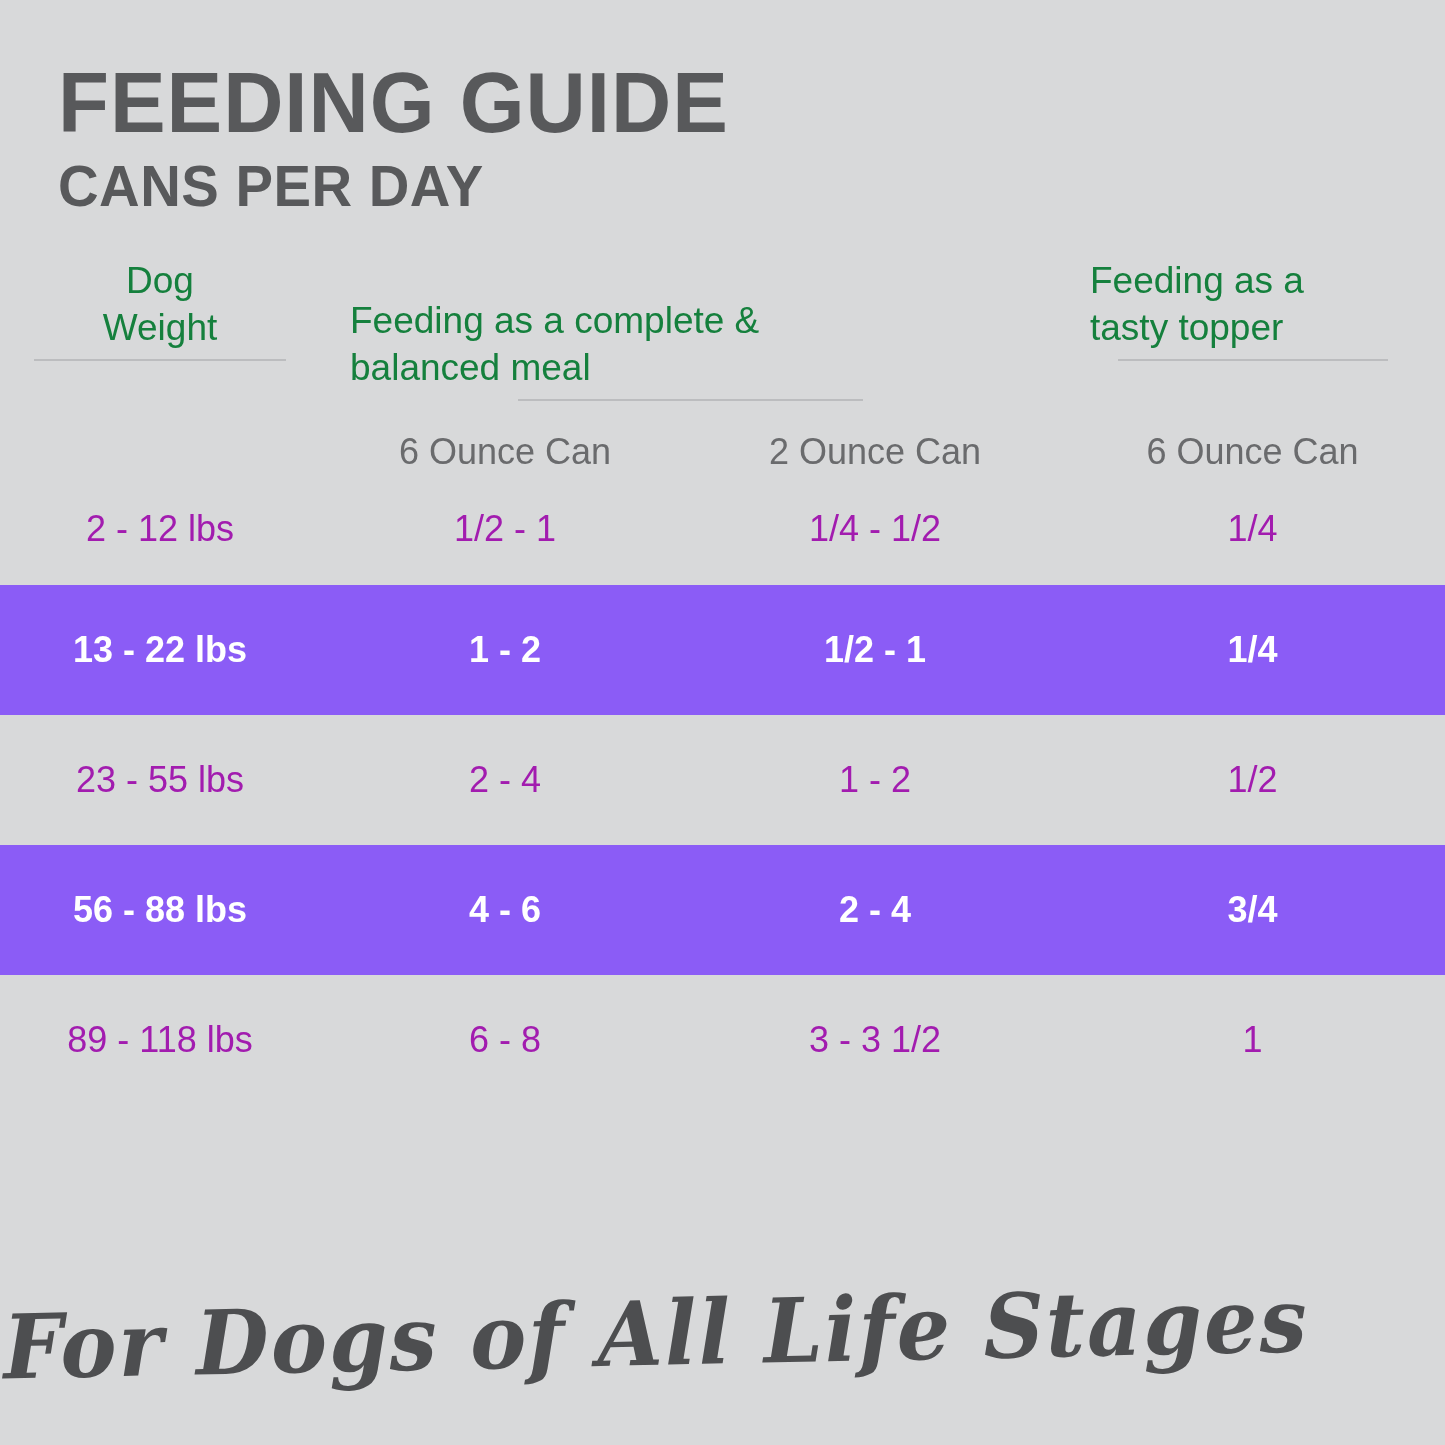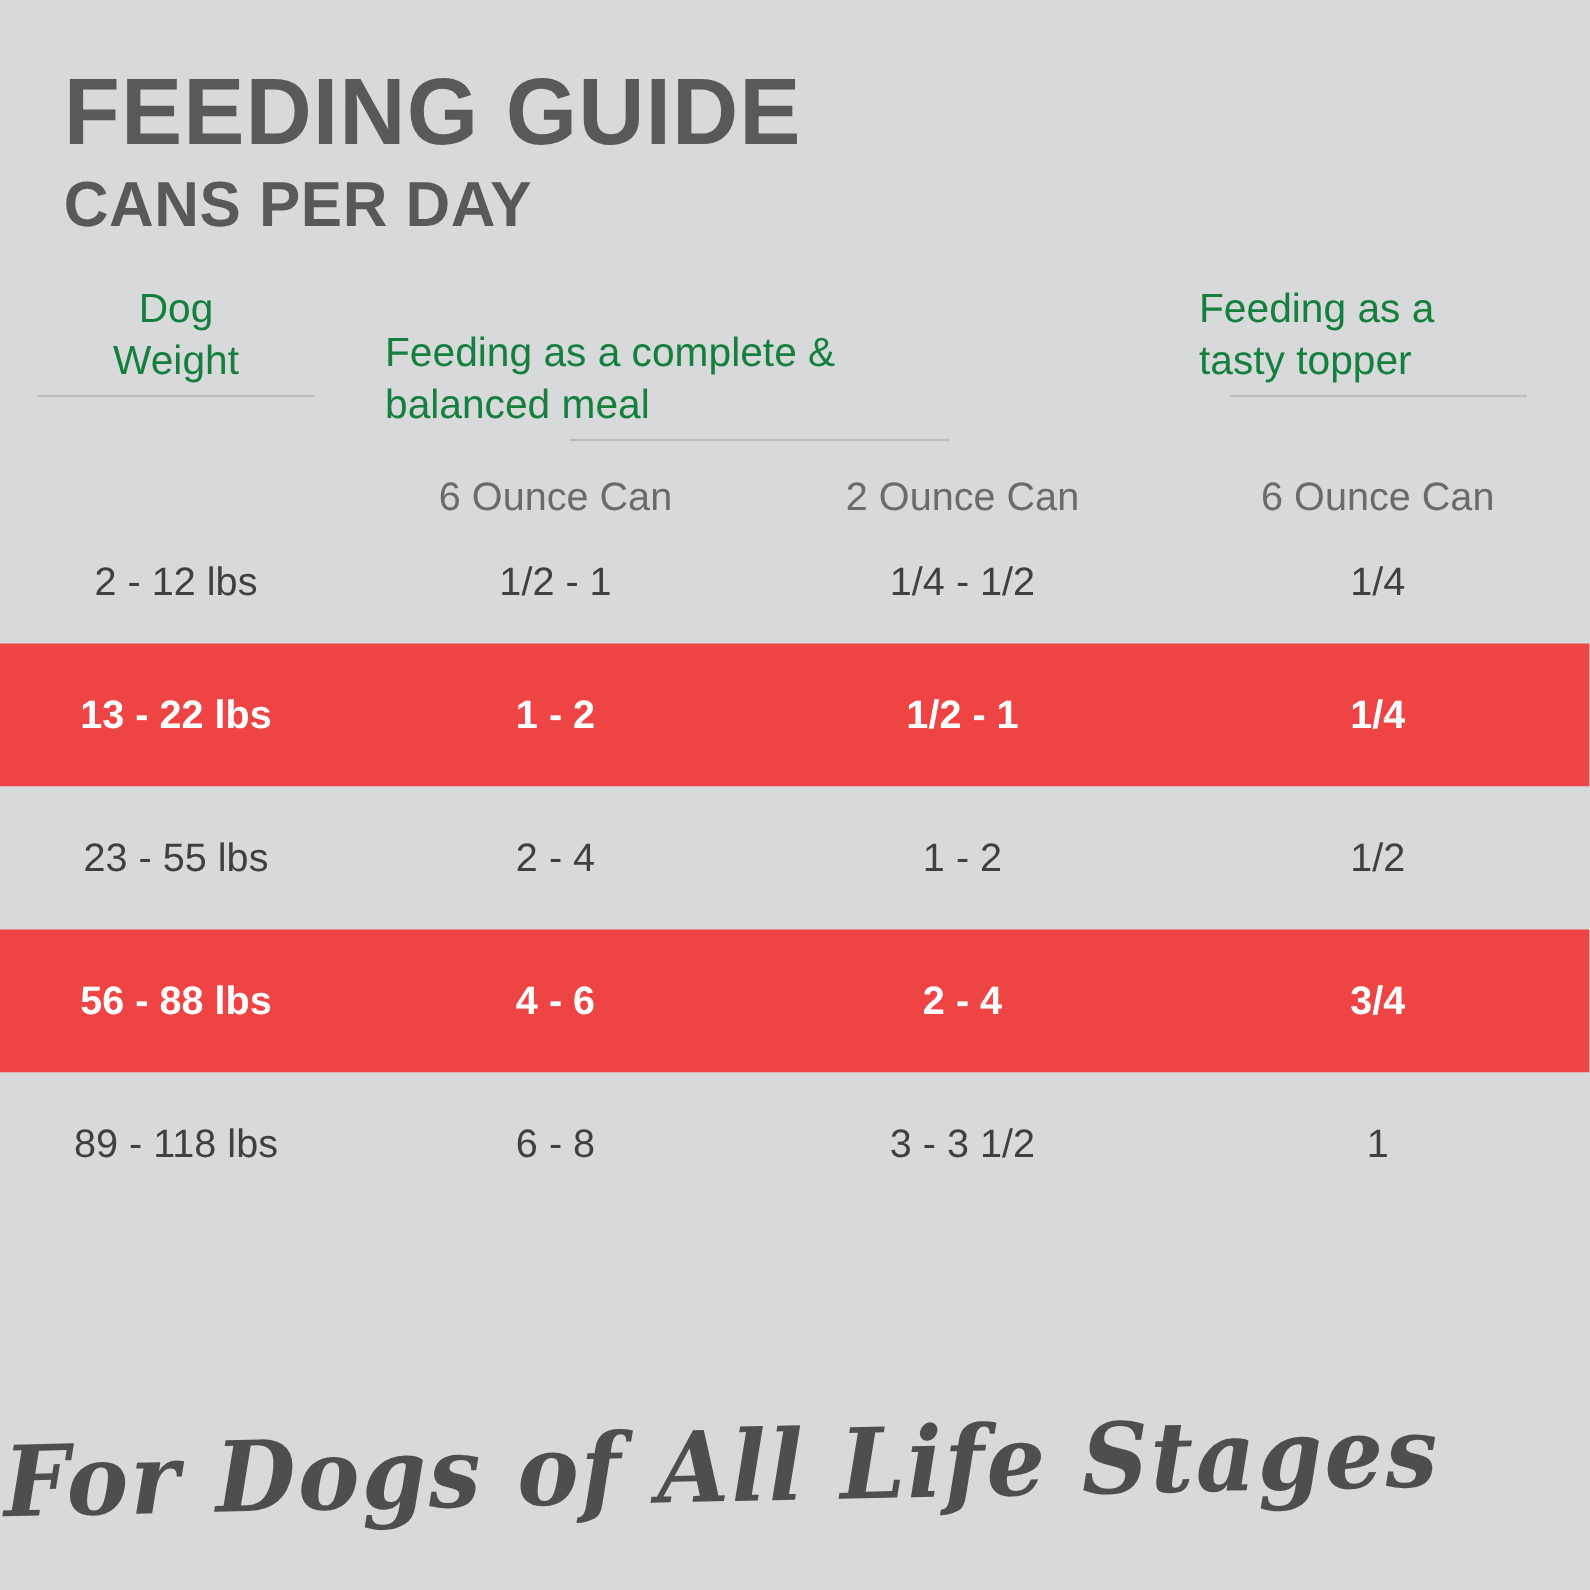--- a/index.html
+++ b/index.html
@@ -101,27 +101,27 @@
   .c1 { width: 320px; flex: 0 0 320px; }
   .c2 { width: 370px; flex: 0 0 370px; }
   .c3 { width: 370px; flex: 0 0 370px; }
   .c4 { width: 385px; flex: 0 0 385px; }
 
   .data-row {
     display: flex;
     align-items: center;
     height: 130px;
     font-size: 36px;
-    color: #404040;
+    color: #a21caf;
   }
   .data-row.light {
     background: #d8d9da;
   }
   .data-row.dark {
-    background: #ef4444;
+    background: #8b5cf6;
     color: #ffffff;
     font-weight: bold;
   }
   .data-row .cell {
     text-align: center;
   }
   .data-row.first {
     height: 112px;
     align-items: center;
   }

